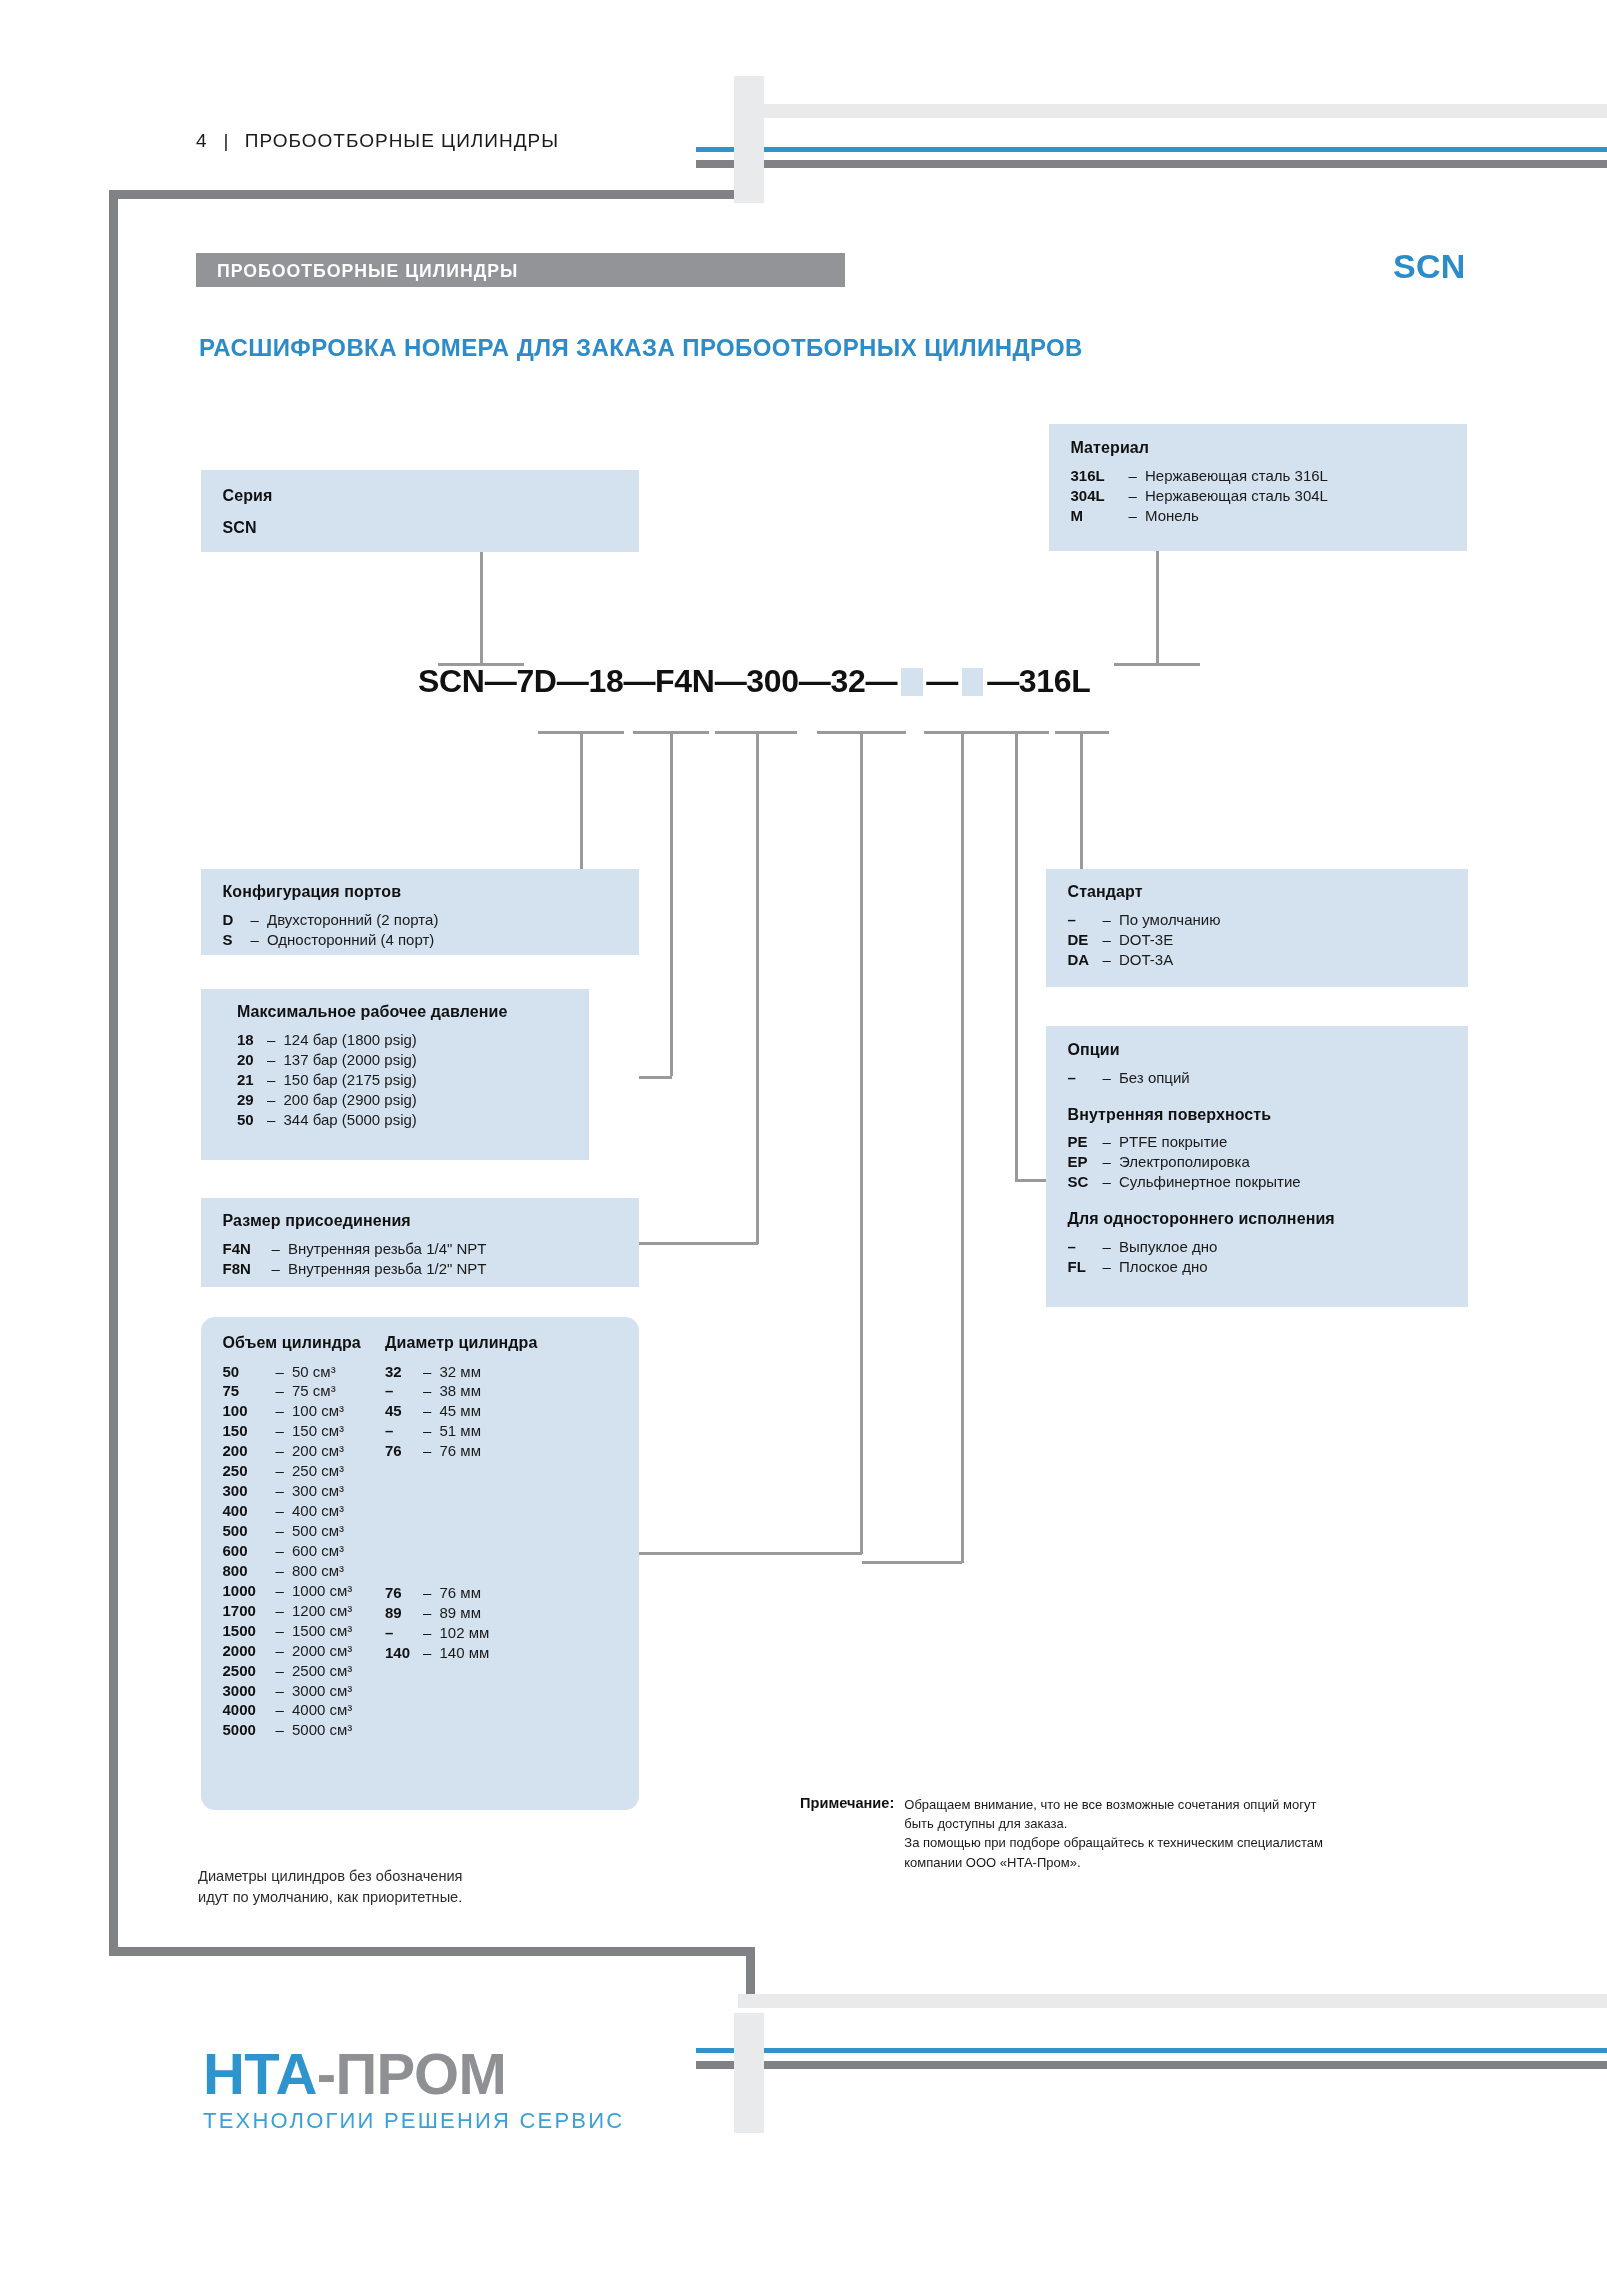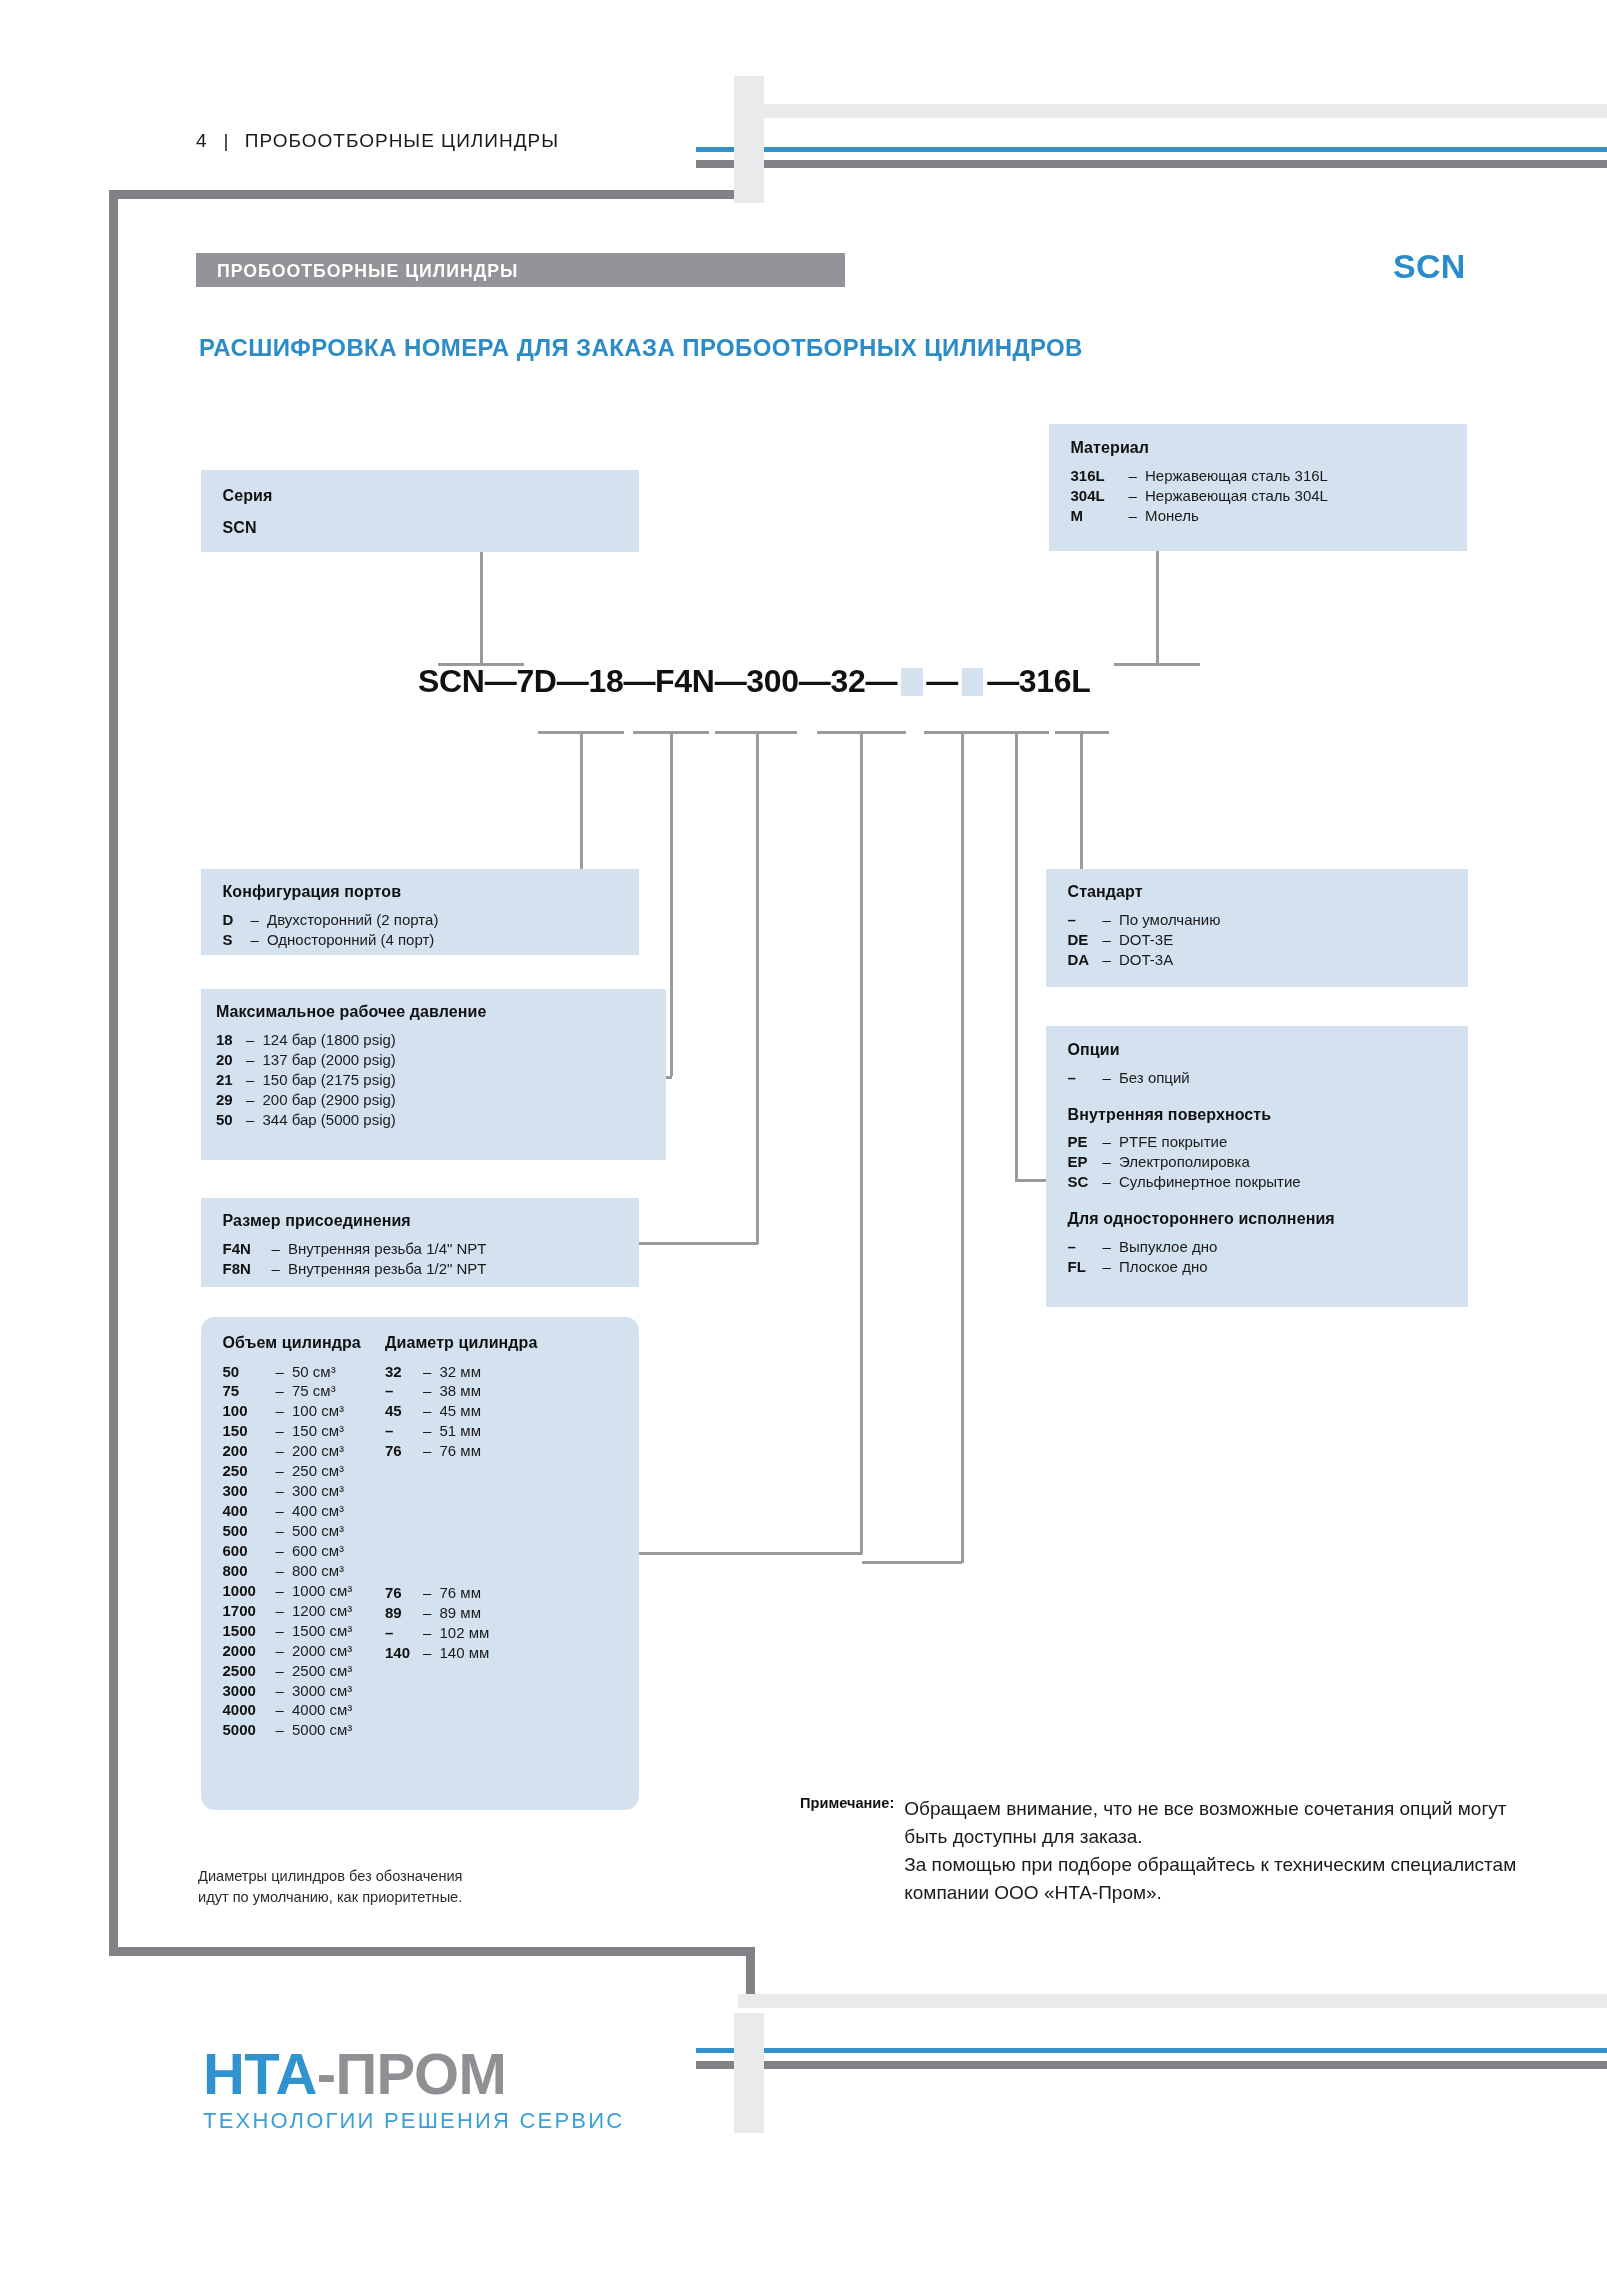--- a/index.html
+++ b/index.html
@@ -246,21 +246,21 @@
     gap: 10px;
     align-items: flex-start;
   }
   .note-label {
     font-size: 14.6px;
     font-weight: bold;
     color: #111111;
     white-space: nowrap;
   }
   .note-body {
-    font-size: 19px;
+    font-size: 13px;
     color: #1a1a1a;
     line-height: 1.48;
     white-space: pre-line;
     max-width: 639px;
   }
 
   
   .footer-blue-rule {
     position: absolute;
     left: 696px;
@@ -427,21 +427,21 @@
     <span class="dash" style="width:16.5px;">–</span>
     <span class="desc">Двухсторонний (2 порта)</span>
   </div>
   <div class="row">
     <span class="code" style="width:28px;">S</span>
     <span class="dash" style="width:16.5px;">–</span>
     <span class="desc">Односторонний (4 порт)</span>
   </div>
 </div>
 
-<div class="ibox" style="left:201px; top:989px; width:465px; height:171px; padding:14px 0 0 15px;">
+<div class="ibox" style="left:201px; top:989px; width:388px; height:171px; padding:14px 0 0 36px;">
   <div class="ibox-title" style="margin-bottom:8.9px;">Максимальное рабочее давление</div>
   <div class="row">
     <span class="code" style="width:30px;">18</span>
     <span class="dash" style="width:16.5px;">–</span>
     <span class="desc">124 бар (1800 psig)</span>
   </div>
   <div class="row">
     <span class="code" style="width:30px;">20</span>
     <span class="dash" style="width:16.5px;">–</span>
     <span class="desc">137 бар (2000 psig)</span>

